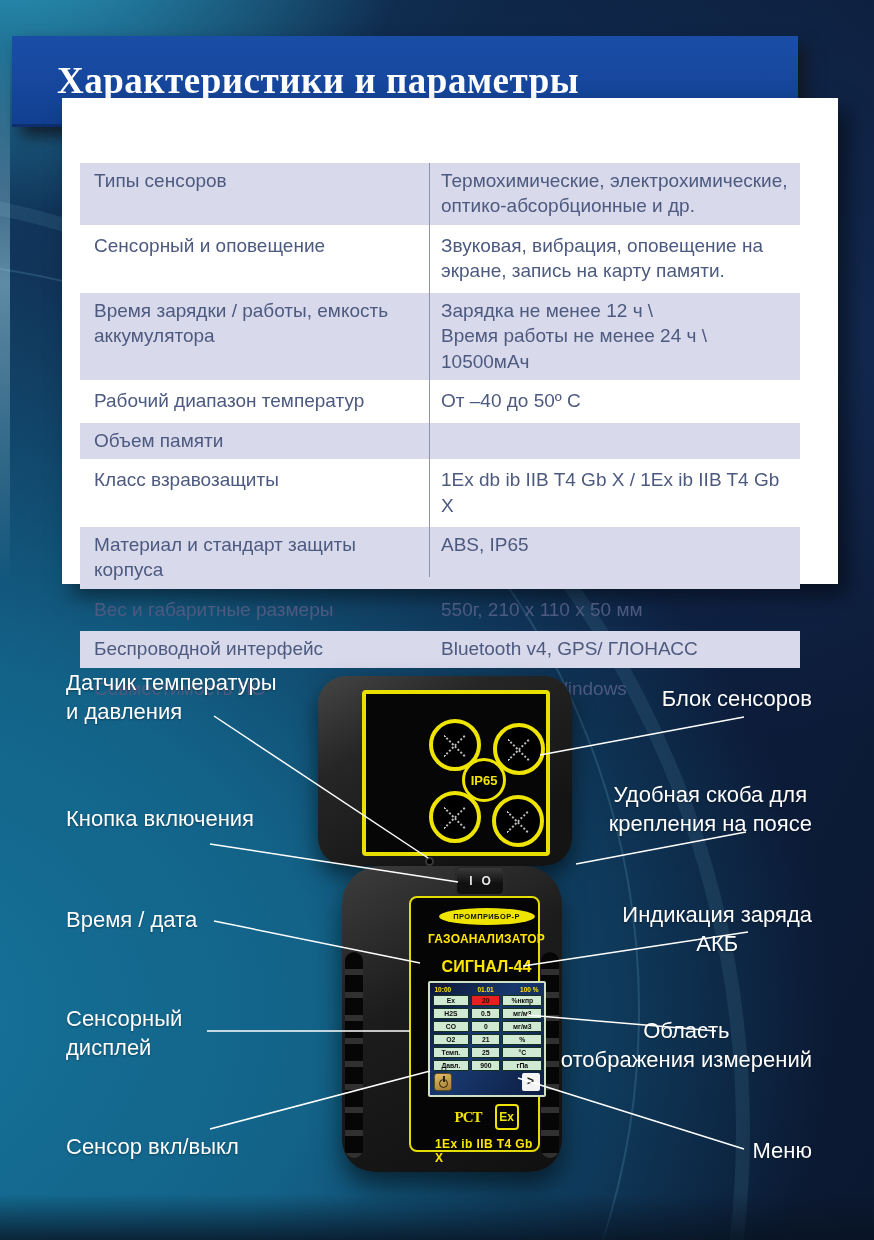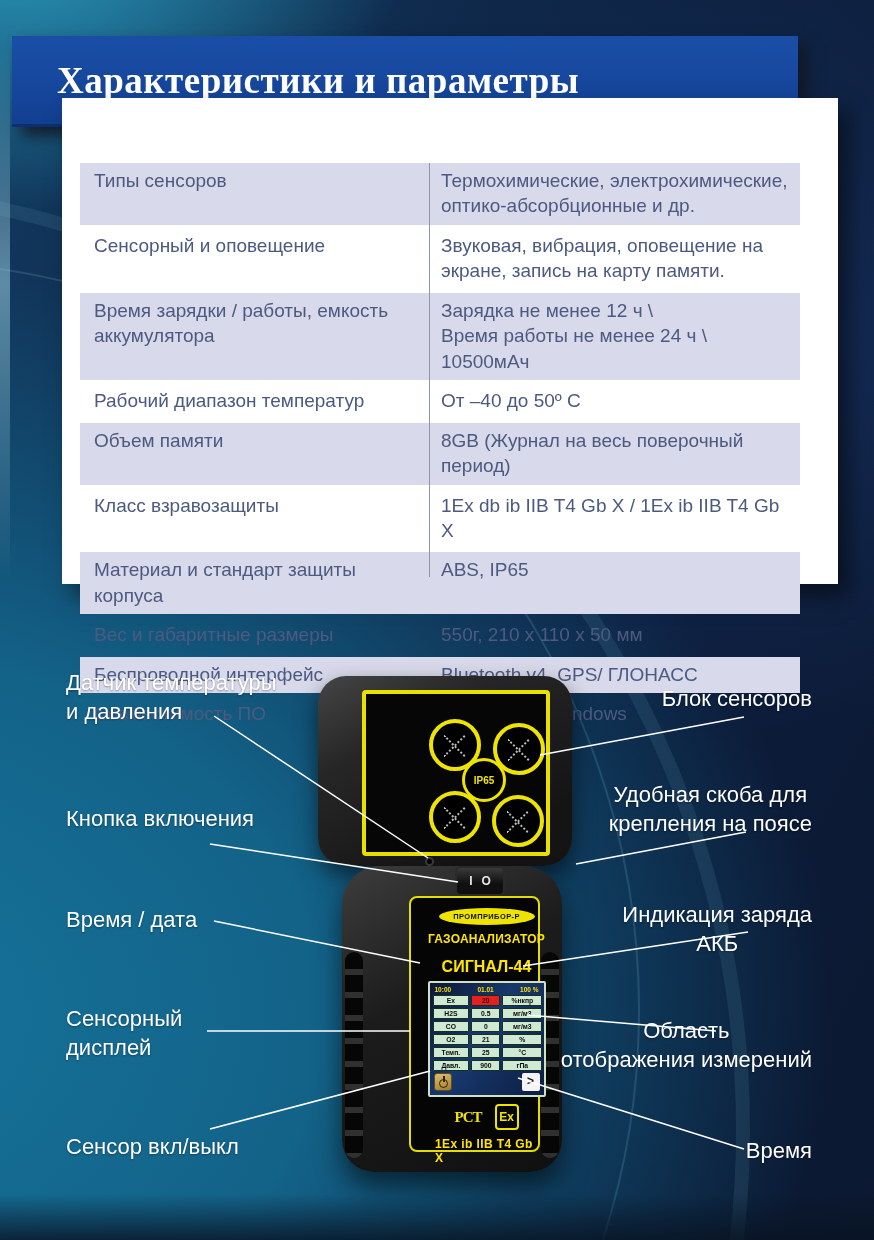--- a/index.html
+++ b/index.html
@@ -86,21 +86,21 @@
   .sensor .xa, .sensor .xb {
     position:absolute; left:16%; top:50%; width:66%; height:0;
     border-top:2px dotted rgba(235,235,235,.8);
   }
   .sensor .xa { transform:rotate(45deg); }
   .sensor .xb { transform:rotate(-45deg); }
   .ip65 {
     position:absolute; width:44px; height:44px; border-radius:50%;
     border:3px solid #efe400; background:#000;
     display:flex; align-items:center; justify-content:center;
-    color:#efe400; font-size:10px; font-weight:700;
+    color:#efe400; font-size:13px; font-weight:700;
   }
   .sensor-hole {
     position:absolute; left:425px; top:857px; width:9px; height:9px;
     border-radius:50%; background:#000; border:2px solid #3c3c3c;
   }
   .power-switch {
     position:absolute; left:455px; top:866px; width:50px; height:30px;
     background:linear-gradient(180deg,#3a3a3a,#101010 60%);
     border:2px solid #2a2a2a; border-radius:6px;
     display:flex; align-items:center; justify-content:center; gap:9px;
@@ -188,21 +188,20 @@
 аккумулятора</div>
         <div class="spec-cell spec-value">Зарядка не менее 12 ч \
 Время работы не менее 24 ч \ 10500мАч</div>
       </div>
       <div class="spec-row">
         <div class="spec-cell spec-param">Рабочий диапазон температур</div>
         <div class="spec-cell spec-value">От –40 до 50º С</div>
       </div>
       <div class="spec-row alt">
         <div class="spec-cell spec-param">Объем памяти</div>
-        <div class="spec-cell spec-value">8GB (Журнал на весь поверочный период)</div>
       </div>
       <div class="spec-row">
         <div class="spec-cell spec-param">Класс взравозащиты</div>
         <div class="spec-cell spec-value">1Ex db ib IIB T4 Gb X / 1Ex ib IIB T4 Gb X</div>
       </div>
       <div class="spec-row alt">
         <div class="spec-cell spec-param">Материал и стандарт защиты корпуса</div>
         <div class="spec-cell spec-value">ABS, IP65</div>
       </div>
       <div class="spec-row">
@@ -320,21 +319,21 @@
 дисплей</div>
     <div class="callout" style="left:66px; top:1132px;">Сенсор вкл/выкл</div>
 
     <div class="callout right" style="right:62px; top:684px;">Блок сенсоров</div>
     <div class="callout right" style="right:62px; top:780px;">Удобная скоба для
 крепления на поясе</div>
     <div class="callout right" style="right:62px; top:900px;">Индикация заряда
 АКБ</div>
     <div class="callout right" style="right:62px; top:1016px;">Область
 отображения измерений</div>
-    <div class="callout right" style="right:62px; top:1136px;">Время</div>
+    <div class="callout right" style="right:62px; top:1136px;">Меню</div>
 
     <svg class="lines" width="874" height="1240" viewBox="0 0 874 1240">
       <line x1="214" y1="716" x2="428" y2="858"></line>
       <line x1="210" y1="844" x2="458" y2="882"></line>
       <line x1="214" y1="921" x2="420" y2="963"></line>
       <line x1="207" y1="1031" x2="410" y2="1031"></line>
       <line x1="210" y1="1129" x2="430" y2="1071"></line>
       <line x1="744" y1="717" x2="540" y2="755"></line>
       <line x1="746" y1="832" x2="576" y2="864"></line>
       <line x1="748" y1="932" x2="523" y2="966"></line>

